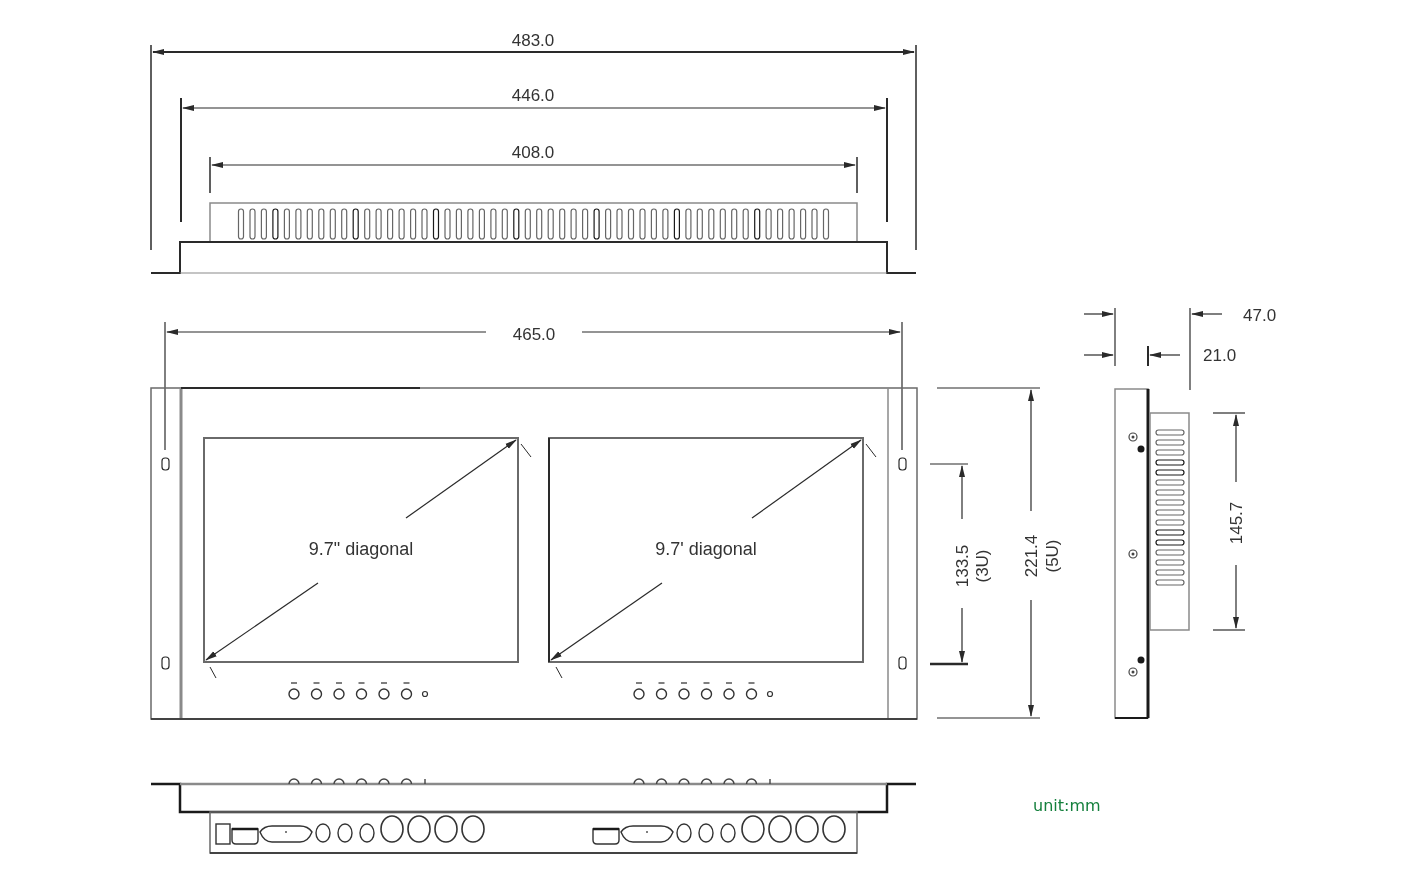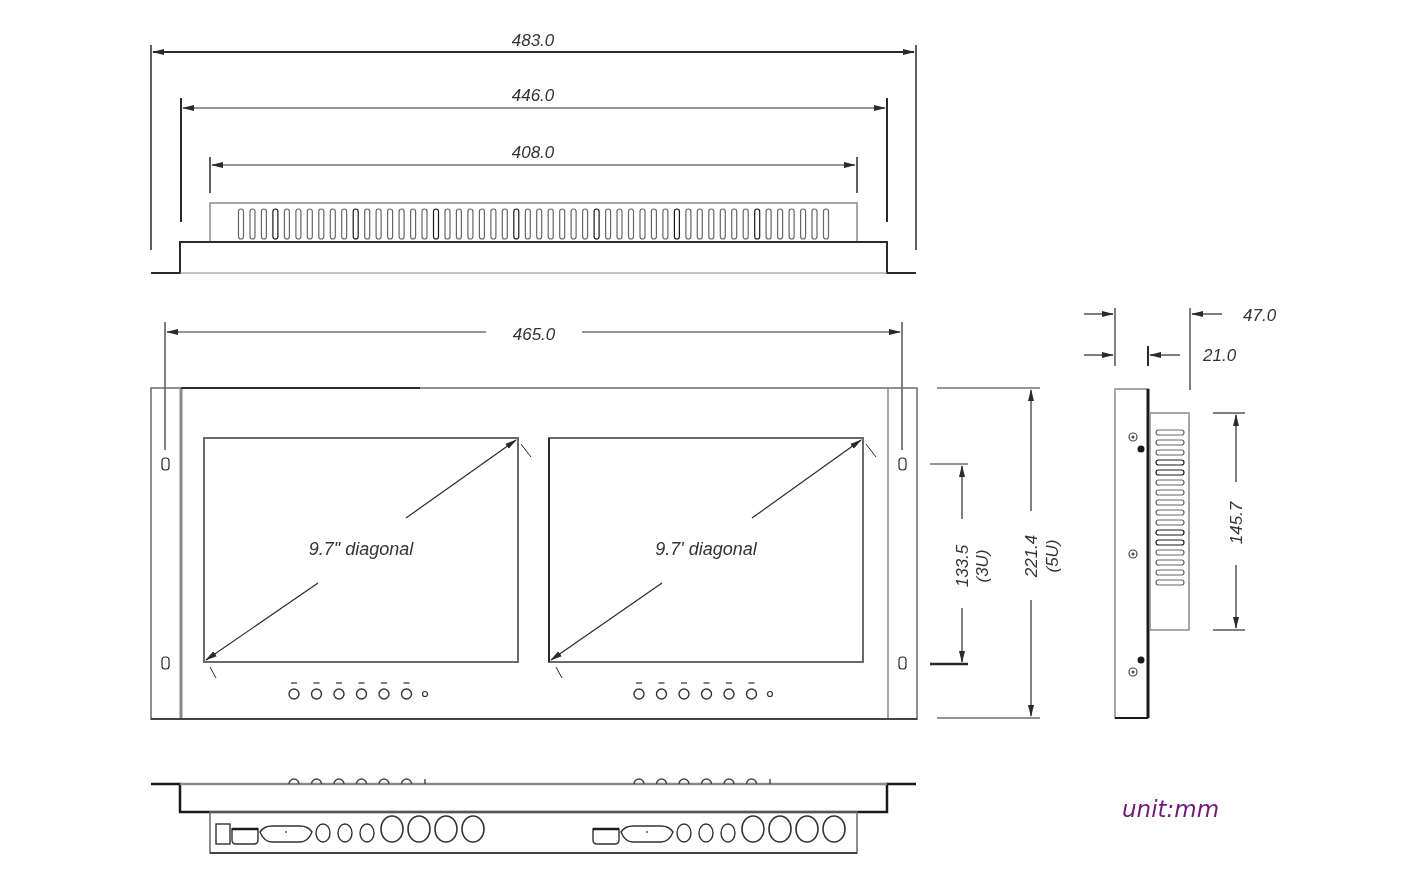--- a/index.html
+++ b/index.html
@@ -1,21 +1,21 @@
 <!DOCTYPE html>
 <html><head>
 <meta charset="utf-8">
 <style>
   html,body{margin:0;padding:0;background:#ffffff;}
   body{width:1417px;height:880px;position:relative;overflow:hidden;font-family:"DejaVu Sans",sans-serif;}
-  #stage{position:absolute;left:0;top:0;width:1417px;height:632px;font-style:italic;}
+  #stage{position:absolute;left:0;top:0;width:1417px;height:632px;}
   svg text{font-family:"Liberation Sans",sans-serif;fill:#333;}
   .dim{font-size:17px;}
   .diag-label{font-size:18px;}
-  .unit{position:absolute;left:1122px;top:796px;font-family:"DejaVu Sans",sans-serif;font-size:23px;color:#701a75;}
+  .unit{position:absolute;left:1033px;top:796px;font-family:"DejaVu Sans",sans-serif;font-size:16px;color:#15803d;}
 </style>
 </head>
 <body>
 
 <div id="stage">
 <svg width="1417" height="880" viewBox="0 0 1417 880" xmlns="http://www.w3.org/2000/svg">
   <defs>
     <marker id="arr" markerWidth="12" markerHeight="8" refX="11" refY="4" orient="auto-start-reverse" markerUnits="userSpaceOnUse">
       <path d="M0,1 L12,4 L0,7 Z" fill="#2a2a2a"></path>
     </marker>

